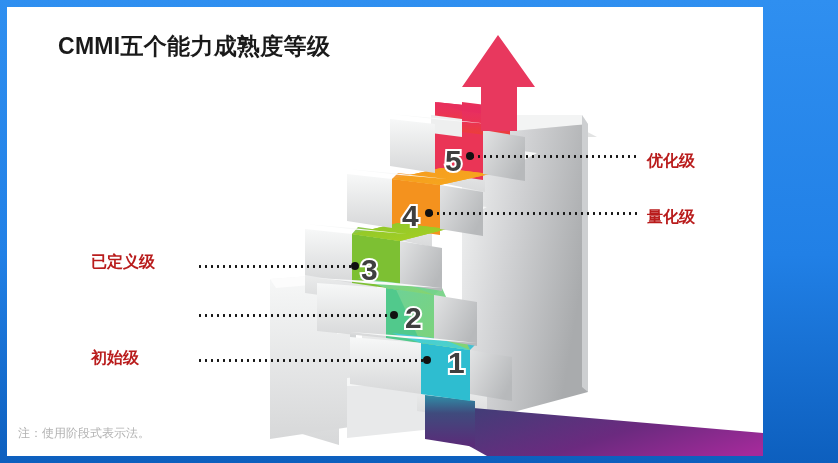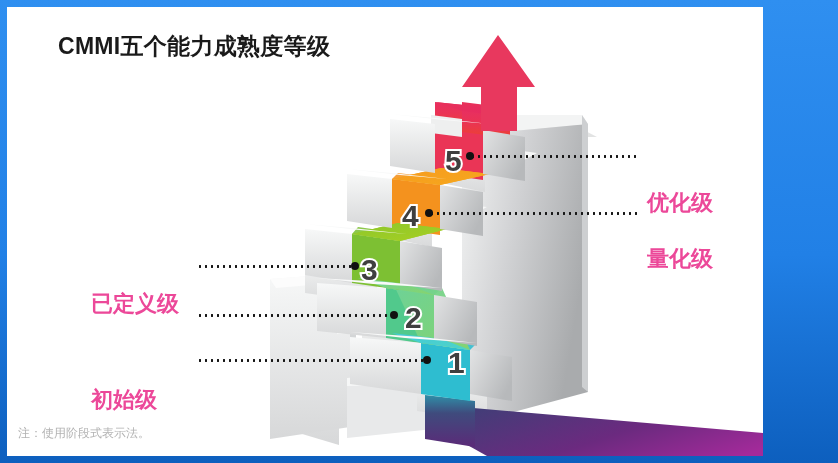--- a/index.html
+++ b/index.html
@@ -95,26 +95,25 @@
     width: 8px;
     height: 8px;
     border-radius: 50%;
     background: #111111;
     z-index: 6;
   }
 
   
   .side-label {
     position: absolute;
-    font-size: 22px;
+    font-size: 16px;
     font-weight: bold;
-    color: #ec4899;
+    color: #b91c1c;
     white-space: nowrap;
     z-index: 7;
-    margin-top: 37px;
   }
   .label-left { text-align: left; }
   .label-right { text-align: left; }
 </style>
 </head>
 <body>
 
 <div id="slide">
   <div id="canvas">
 

